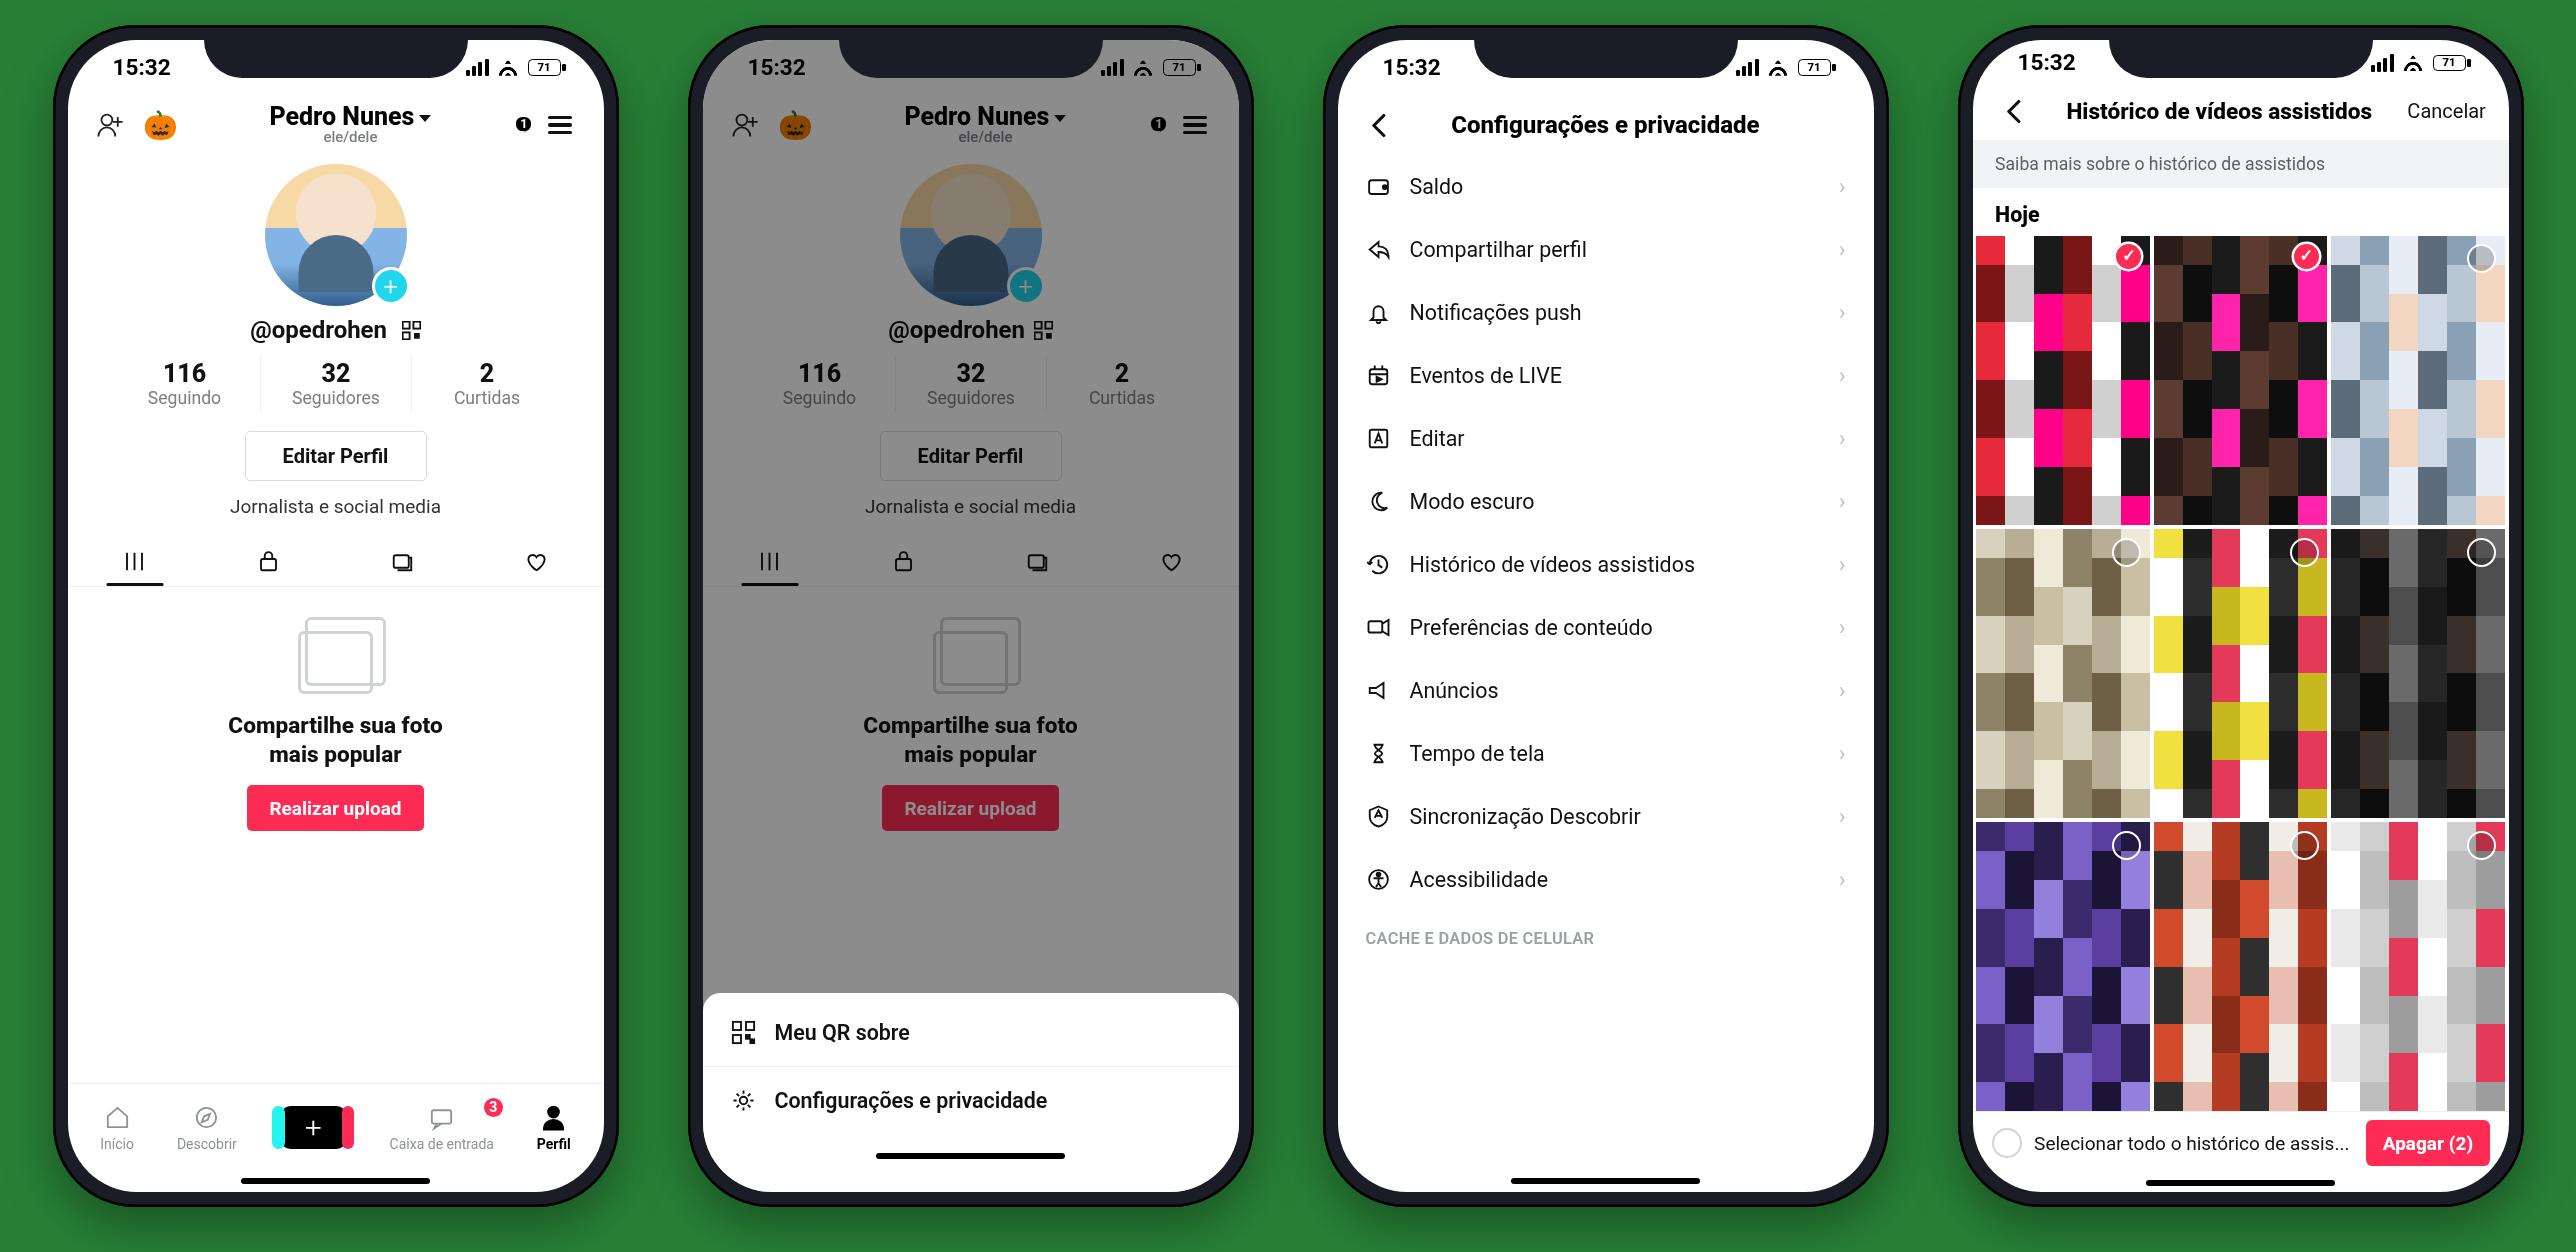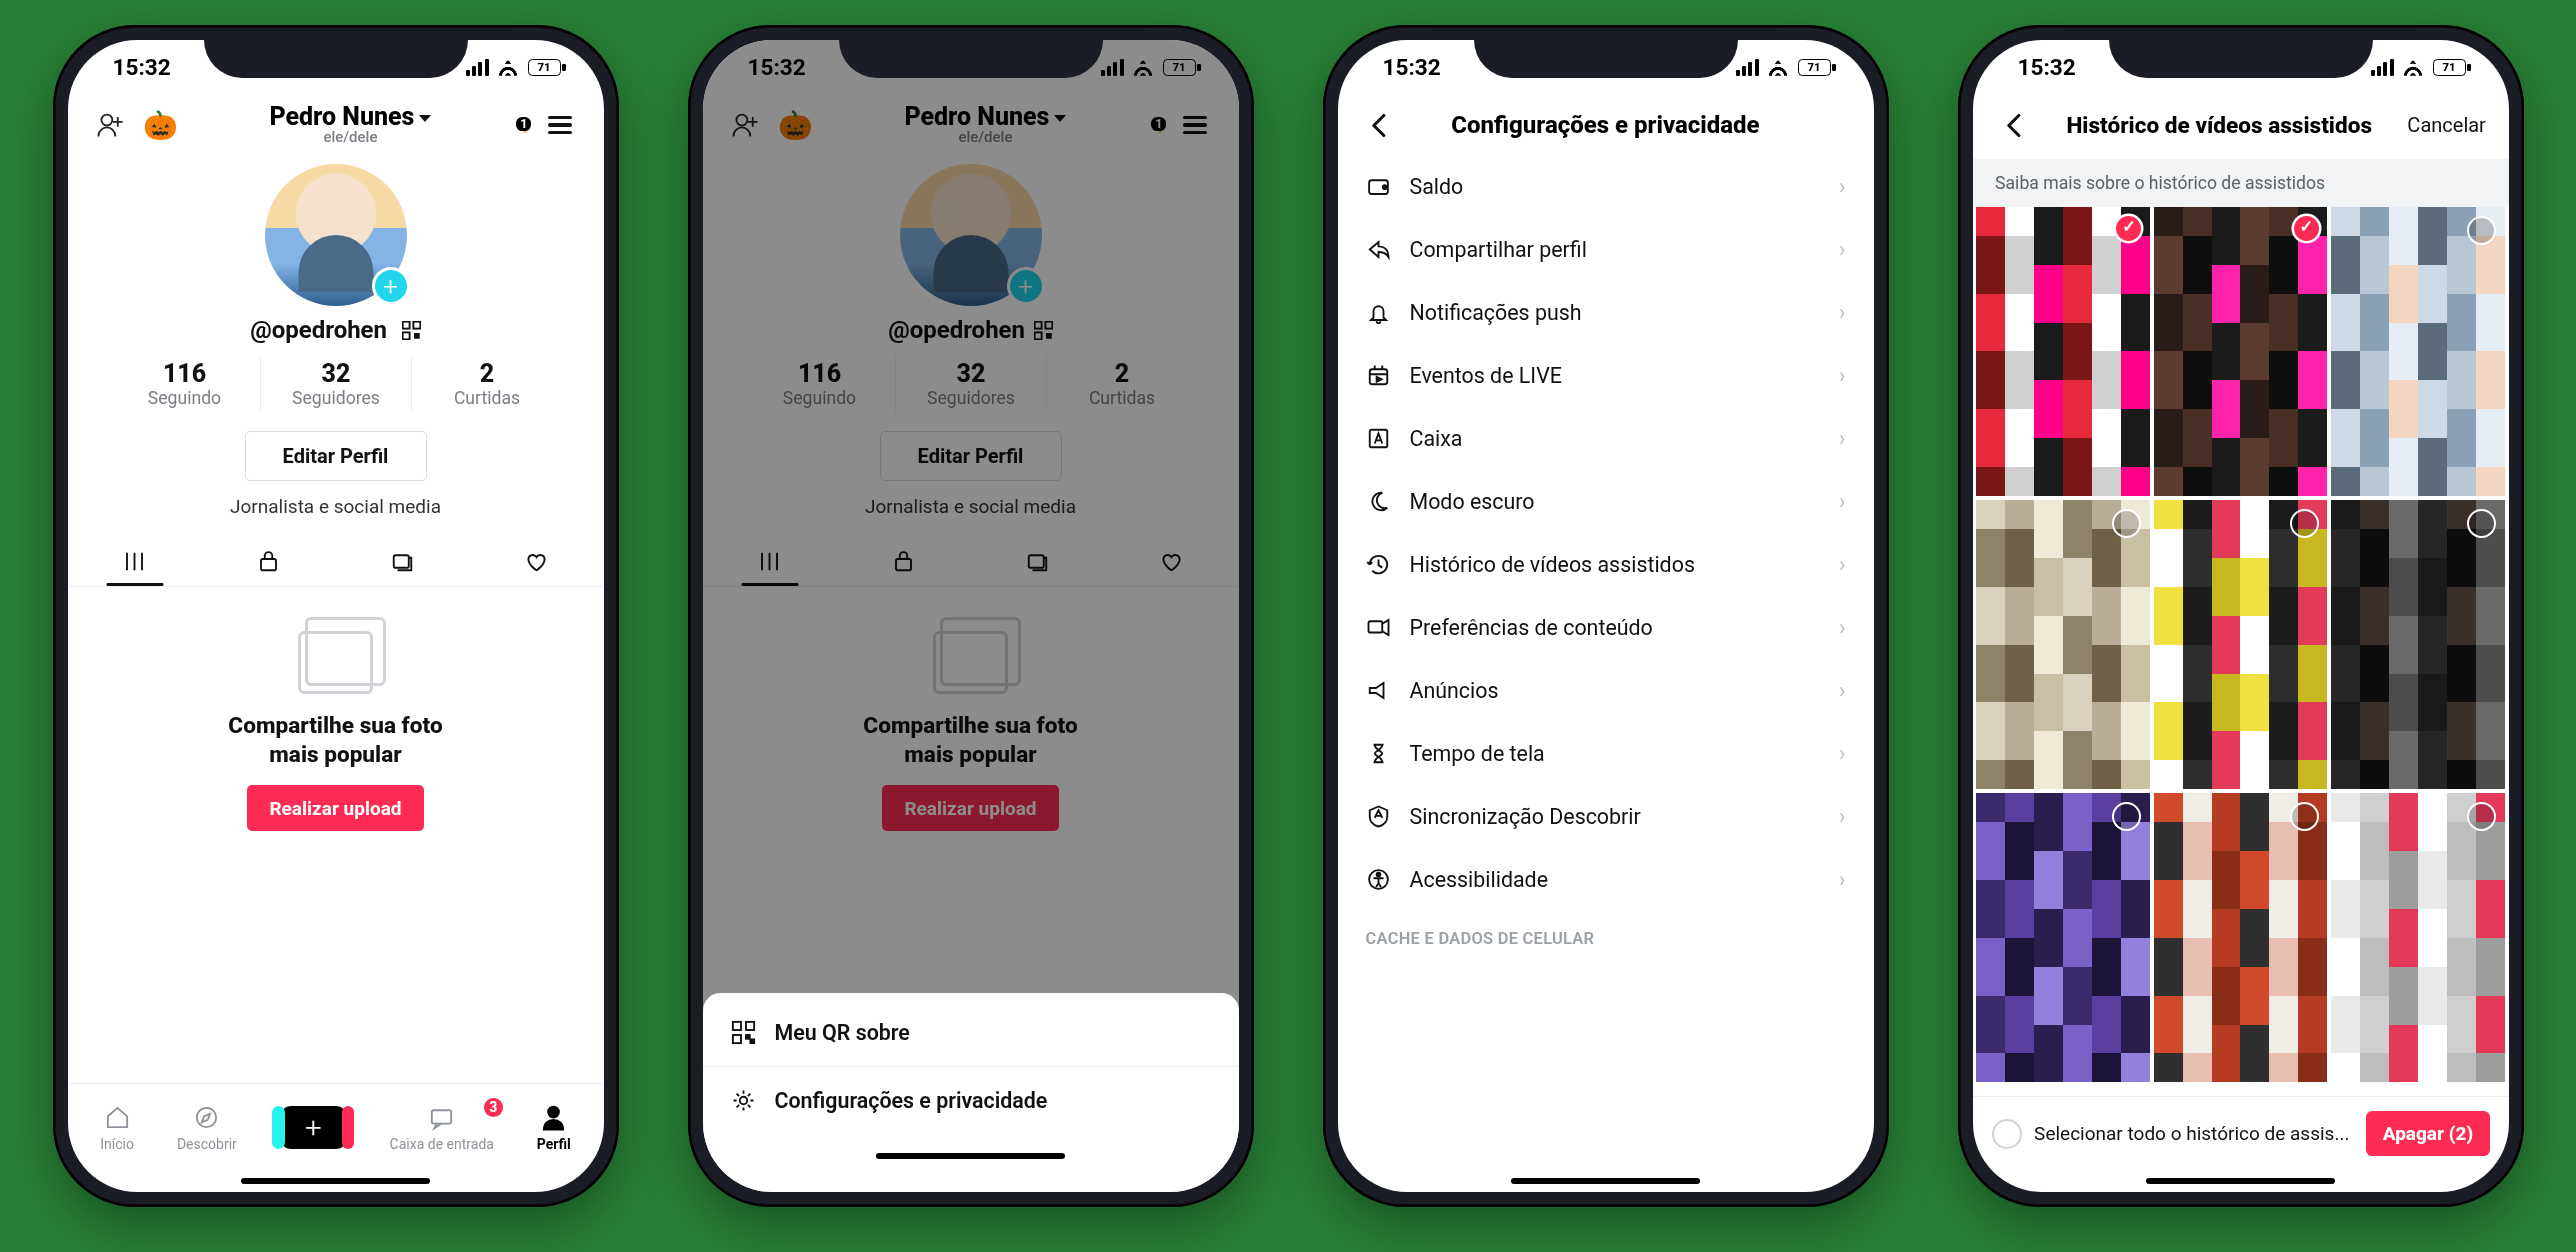--- a/index.html
+++ b/index.html
@@ -470,21 +470,21 @@
               <path d="M17 22l8 4-8 4z" fill="#111"></path>
             </svg>
         <span>Eventos de LIVE</span>
             <span class="chev">›</span>
       </div>
       <div class="row">
         <svg class="ic" viewBox="0 0 40 40">
               <rect x="6" y="6" width="28" height="28" rx="3"></rect>
               <path d="M14 28l6-16 6 16M16 23h8"></path>
             </svg>
-        <span>Caixa</span>
+        <span>Editar</span>
             <span class="chev">›</span>
       </div>
       <div class="row">
         <svg class="ic" viewBox="0 0 40 40">
               <path d="M26 6a14 14 0 1 0 8 24 12 12 0 0 1-8-24z"></path>
             </svg>
         <span>Modo escuro</span>
             <span class="chev">›</span>
       </div>
       <div class="row">
@@ -567,20 +567,21 @@
       <span class="iconbtn">
             <svg width="16.4" height="25" viewBox="0 0 26 40">
               <path d="M22 4 6 20l16 16" fill="none" stroke="#111" stroke-width="5" stroke-linecap="round" stroke-linejoin="round"></path>
             </svg>
           </span>
       <h1>Histórico de vídeos assistidos</h1>
       <span class="cancel">Cancelar</span>
     </div>
 
     <div class="note">Saiba mais sobre o histórico de assistidos</div>
+    <div class="daylabel">Hoje</div>
 
     <div class="grid">
 
       <div class="thumb sel">
             <div class="mosaic">
               <span style="--c:#e62a3c"></span>
               <span style="--c:#fff"></span>
               <span style="--c:#1a1a1a"></span>
               <span style="--c:#7a1616"></span>
               <span style="--c:#fff"></span>

